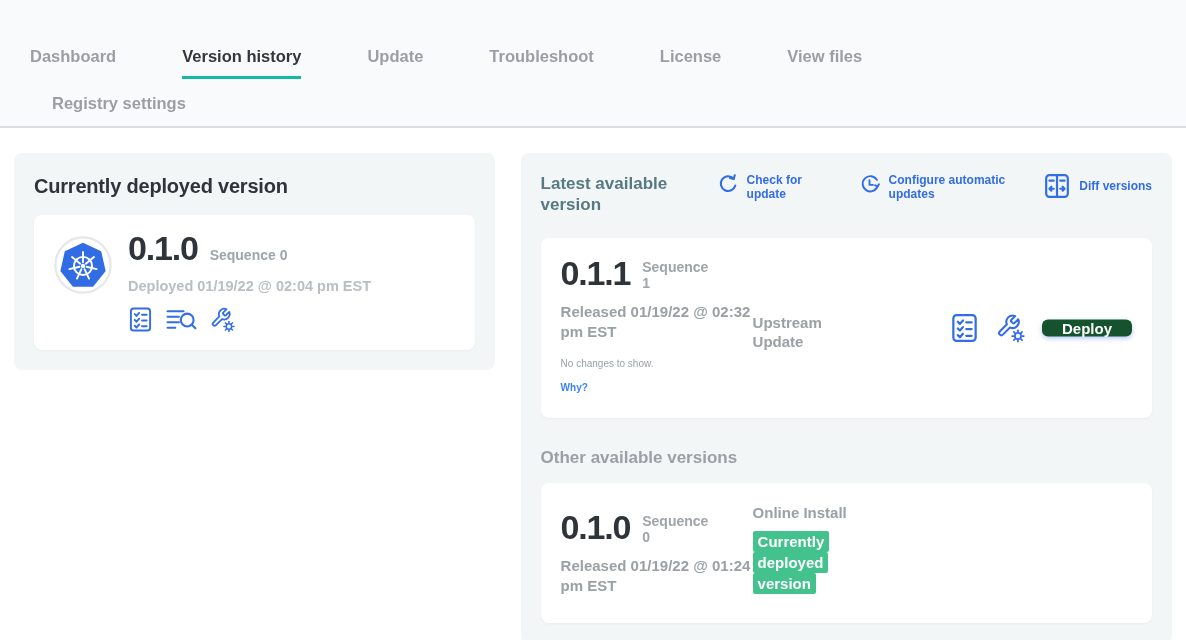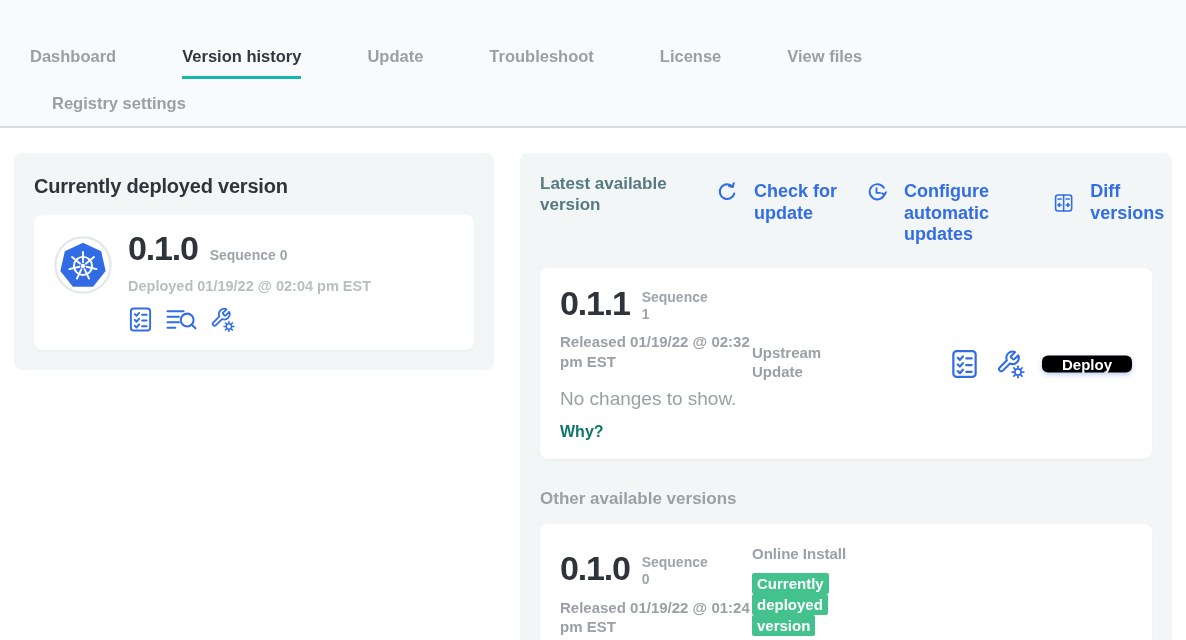--- a/index.html
+++ b/index.html
@@ -38,50 +38,50 @@
   .version-num { font-size:34px; font-weight:bold; color:#2f343b; letter-spacing:-1.2px; line-height:1.05; }
   .seq { font-size:14px; font-weight:600; color:#9ea4a9; }
   .seq-narrow { width:72px; line-height:1.2; align-self:flex-start; margin-top:3px; }
   .deployed-ts { margin:11px 0 0; font-size:14.5px; font-weight:600; color:#b9bec3; }
   .icon-row { display:flex; align-items:center; gap:13px; margin-top:13px; }
 
   
   .right-panel { width:652px; padding:20px; }
   .rp-header { display:flex; align-items:flex-start; }
   .rp-title { width:150px; margin:0; font-size:17px; font-weight:bold; color:#577981; line-height:1.25; flex:none; }
-  .rp-action { display:flex; align-items:flex-start; gap:17px; margin-left:26px;
-               color:#326de6; font-weight:bold; font-size:18px; line-height:1.2; cursor:pointer;margin-top:8px; }
+  .rp-action { display:flex; align-items:flex-start; gap:9px; margin-left:26px;
+               color:#326de6; font-weight:bold; font-size:12px; line-height:1.2; cursor:pointer; }
   .rp-action .lbl { display:inline-block; }
   .rp-action.diff { margin-left:auto; align-items:center; }
   .w86 { width:86px; }
   .w150 { width:150px; }
 
   .vcard {
     background:#fff; border-radius:8px; padding:18px 20px; position:relative;
     box-shadow:0 1px 2px rgba(50,55,62,.05);
   }
   .vcard1 { margin-top:22px; min-height:180px; }
   .vcard2 { margin-top:15px; min-height:140px; }
   .vc-flex { display:flex; }
   .vc-left { width:192px; flex:none; }
   .vc-mid { width:110px; flex:none; margin-top:57px; }
   .vc-col2 { width:104px; flex:none; padding-top:2px; }
 
   .released, .source-label { margin:10px 0 0; font-size:15px; font-weight:bold; color:#9aa0a5; line-height:1.3; }
   .source-label.top { margin:0; }
-  .no-changes { margin:17px 0 0; font-size:19px; color:#9aa0a5; }
-  .why { display:inline-block; margin-top:13px; font-size:16px; font-weight:bold; color:#0f766e; cursor:pointer; }
+  .no-changes { margin:17px 0 0; font-size:10px; color:#9aa0a5; }
+  .why { display:inline-block; margin-top:13px; font-size:10px; font-weight:bold; color:#3b82f6; cursor:pointer; }
 
   .other-heading { margin:30px 0 0; font-size:17px; font-weight:600; color:#9aa0a5; }
 
   .vc-actions { position:absolute; right:20px; top:50%; transform:translateY(-50%);
                 display:flex; align-items:center; gap:17px; }
 
   .btn { font-family:inherit; font-size:15px; font-weight:bold; border-radius:6px; cursor:pointer; }
-  .btn-primary { background:#000000; color:#fff; border:none; padding:0 20px;
+  .btn-primary { background:#14532d; color:#fff; border:none; padding:0 20px;
                  box-shadow:0 2px 5px rgba(50,109,230,.35); }
   .btn-outline { background:#fff; color:#326de6; border:1.5px solid #326de6; padding:12px 19px; }
 
   .badge-wrap { margin:9px 0 0; width:96px; line-height:21px; }
   .badge {
     display:inline; background:#44c28d; color:#fff; font-weight:bold; font-size:15px;
     padding:2px 5px; border-radius:2px;
     -webkit-box-decoration-break:clone; box-decoration-break:clone;
   }
 

